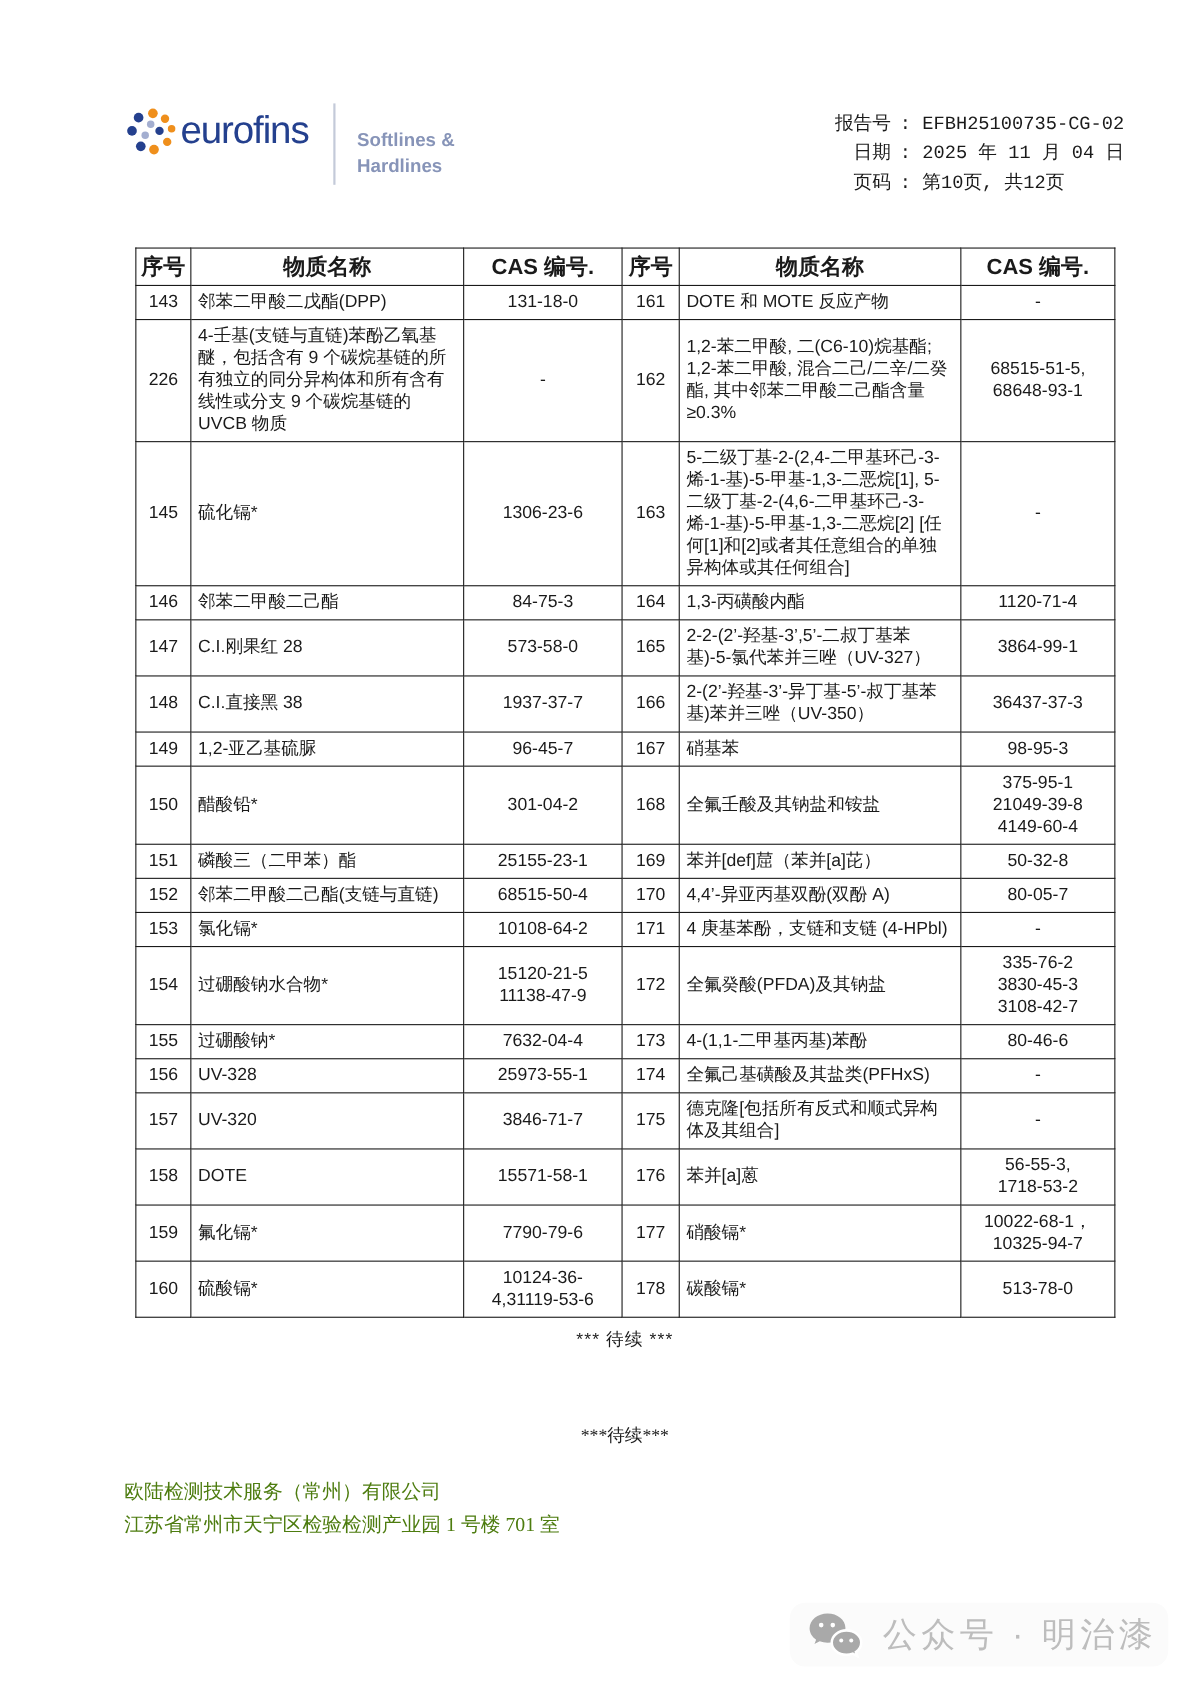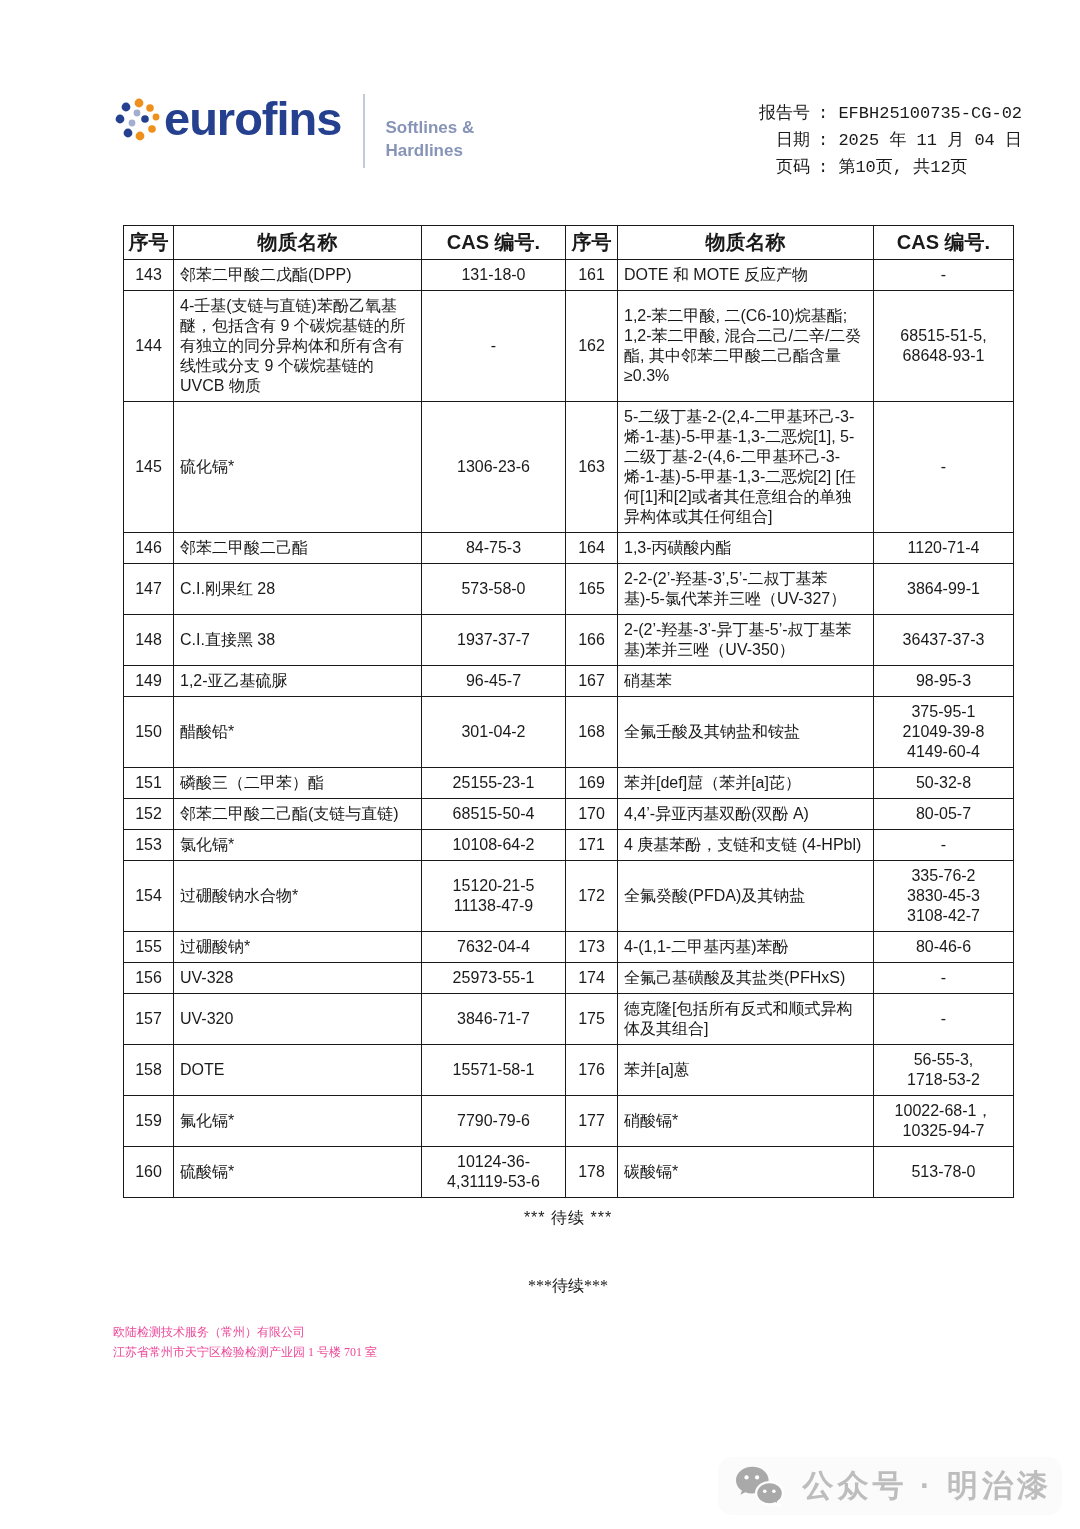--- a/index.html
+++ b/index.html
@@ -3,45 +3,45 @@
 <meta charset="utf-8">
 <style>
   * { margin:0; padding:0; box-sizing:border-box; }
   html,body { background:#ffffff; }
   body { font-family:"Liberation Sans","DejaVu Sans",sans-serif; color:#1a1a1a; }
   .page { position:relative; width:1080px; min-height:1529px; margin:0 auto; background:#fff; overflow:hidden; }
 
   
   .logo-block { position:absolute; left:112px; top:90px; display:flex; align-items:flex-start; }
   .logo-icon { width:48px; height:50px; margin-top:6px; }
-  .wordmark { font-size:47px; font-weight:bold; letter-spacing:-1px; color:#24408e; line-height:58px; margin-left:4px; }
+  .wordmark { font-size:35px; font-weight:normal; letter-spacing:-1px; color:#24408e; line-height:58px; margin-left:4px; }
   .logo-divider { width:2px; height:74px; background:#c4cad9; margin:4px 20px 0 22px; }
   .logo-sub { padding-top:26px; font-size:17px; font-weight:bold; color:#8794b8; line-height:1.38; }
 
   .report-info { position:absolute; left:740px; top:100px; font-size:17px; line-height:1.6; }
   .ri-row { display:flex;font-family:Liberation Mono, monospace; }
   .ri-label { width:70px; text-align:right; white-space:nowrap; }
   .ri-value { margin-left:8px; white-space:nowrap; }
 
   
   table.subst { border-collapse:collapse; width:890px; margin:225px 0 0 123px; table-layout:fixed; }
   table.subst th, table.subst td { border:1.5px solid #1a1a1a; vertical-align:middle; }
   table.subst th { height:34px; font-size:20px; font-weight:bold; text-align:center; padding:2px 4px; }
   table.subst td { font-size:16px; line-height:1.25; padding:5px 6px; }
   td.c-no  { text-align:center; }
   td.c-name{ text-align:left; padding-left:10px; }
   td.c-cas { text-align:center; white-space:pre-line;margin-top:36px; }
 
   
   .continue-primary { width:890px; margin:10px 0 0 123px; text-align:center; font-size:16px; letter-spacing:1px; }
-  .continue-secondary { width:890px; margin:47px 0 0 123px; text-align:center; font-size:16px; font-family:"Liberation Serif","DejaVu Serif",serif; }
-  .company { margin:26px 0 0 113px; font-family:"Liberation Serif","DejaVu Serif",serif; font-size:12px; line-height:1.65; color:#ec4899; }
+  .continue-secondary { width:890px; margin:66px 0 0 123px; text-align:center; font-size:16px; font-family:"Liberation Serif","DejaVu Serif",serif; }
+  .company { margin:26px 0 0 113px; font-family:"Liberation Serif","DejaVu Serif",serif; font-size:18px; line-height:1.65; color:#4d7c0f; }
 
   .watermark { position:absolute; right:18px; bottom:14px; display:flex; align-items:center; gap:16px;
-               background:#fbfbfb; border-radius:14px; padding:6px 10px 6px 14px;font-weight:bold; }
+               background:#fbfbfb; border-radius:14px; padding:6px 10px 6px 14px; }
   .wm-icon { width:54px; height:46px; flex:0 0 auto; }
   .wm-text { font-size:31px; color:#bdbdbd; letter-spacing:4px; white-space:nowrap; }
 </style>
 </head>
 <body>
 
 <div class="page">
 
   <div class="logo-block">
     <svg class="logo-icon" viewBox="0 0 48 48" aria-hidden="true">
@@ -102,21 +102,21 @@
     <tbody>
         <tr>
           <td class="c-no">143</td>
           <td class="c-name">邻苯二甲酸二戊酯(DPP)</td>
           <td class="c-cas">131-18-0</td>
           <td class="c-no">161</td>
           <td class="c-name">DOTE 和 MOTE 反应产物</td>
           <td class="c-cas">-</td>
         </tr>
         <tr>
-          <td class="c-no">144</td>
+          <td class="c-no">226</td>
           <td class="c-name">4-壬基(支链与直链)苯酚乙氧基醚，包括含有 9 个碳烷基链的所有独立的同分异构体和所有含有线性或分支 9 个碳烷基链的 UVCB 物质</td>
           <td class="c-cas">-</td>
           <td class="c-no">162</td>
           <td class="c-name">1,2-苯二甲酸, 二(C6-10)烷基酯; 1,2-苯二甲酸, 混合二己/二辛/二癸酯, 其中邻苯二甲酸二己酯含量≥0.3%</td>
           <td class="c-cas">68515-51-5,
 68648-93-1</td>
         </tr>
         <tr>
           <td class="c-no">145</td>
           <td class="c-name">硫化镉*</td>

